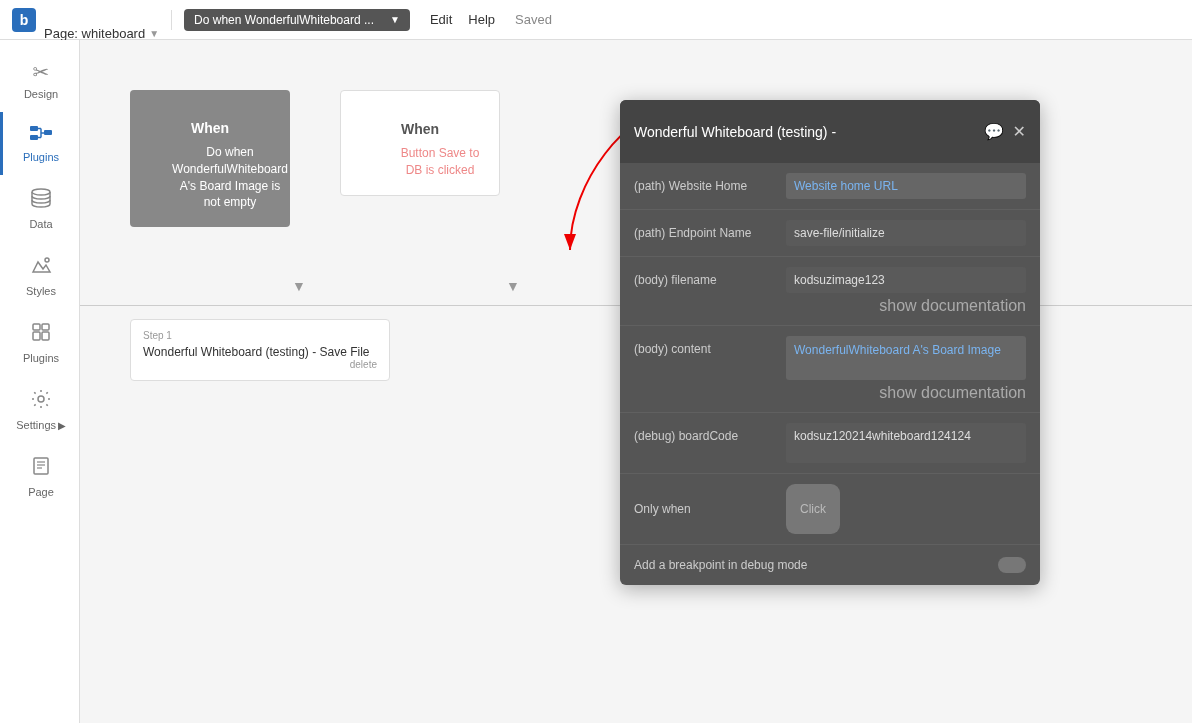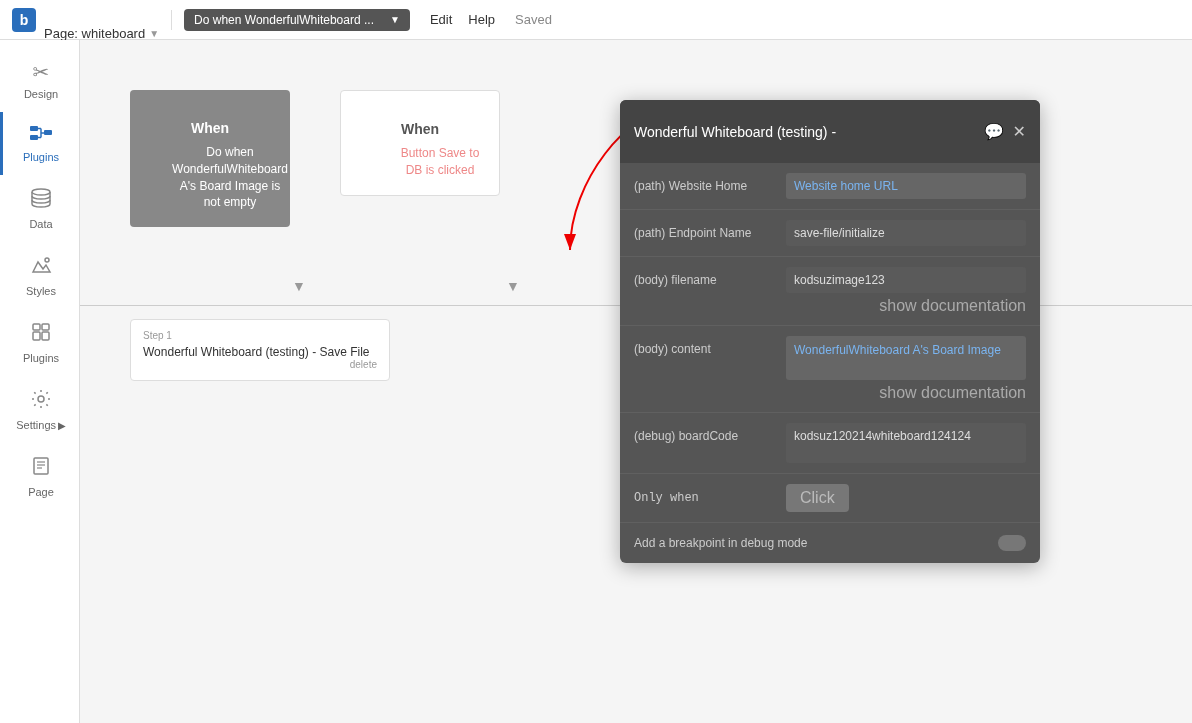--- a/index.html
+++ b/index.html
@@ -84,22 +84,22 @@
     .popup-row-value { flex: 1; }
     .popup-input {
       width: 100%; background: #666; border: none; border-radius: 3px;
       padding: 6px 8px; color: #ccc; font-size: 12px; cursor: pointer;
     }
     .popup-input.link { color: #7ab4f0; }
     .popup-row-sub { font-size: 16px; color: #aaa; margin-top: 4px; text-align: right; cursor: pointer; }
     .popup-input.dark { background: #5a5a5a; color: #ddd; }
 
     .popup-only-when { display: flex; align-items: center; padding: 10px 14px; border-bottom: 1px solid #606060; gap: 12px; }
-    .popup-only-label { font-size: 12px; color: #ccc; min-width: 140px; font-family: Liberation Mono, monospace; }
-    .popup-click-btn { background: #777; border: none; border-radius: 4px; padding: 5px 14px; color: #bbb; font-size: 16px; cursor: pointer; }
+    .popup-only-label { font-size: 12px; color: #ccc; min-width: 140px; }
+    .popup-click-btn { background: #777; border: none; border-radius: 9px; padding: 18px 14px; color: #bbb; font-size: 12px; cursor: pointer; }
 
     .popup-footer { display: flex; align-items: center; padding: 12px 14px; gap: 10px; }
     .popup-footer-label { font-size: 12px; color: #ccc; flex: 1; }
     .popup-toggle { width: 28px; height: 16px; background: #777; border-radius: 8px; cursor: pointer; }
   </style>
 </head>
 <body>
 
 <div class="topbar">
   <div class="topbar-logo">b</div>

